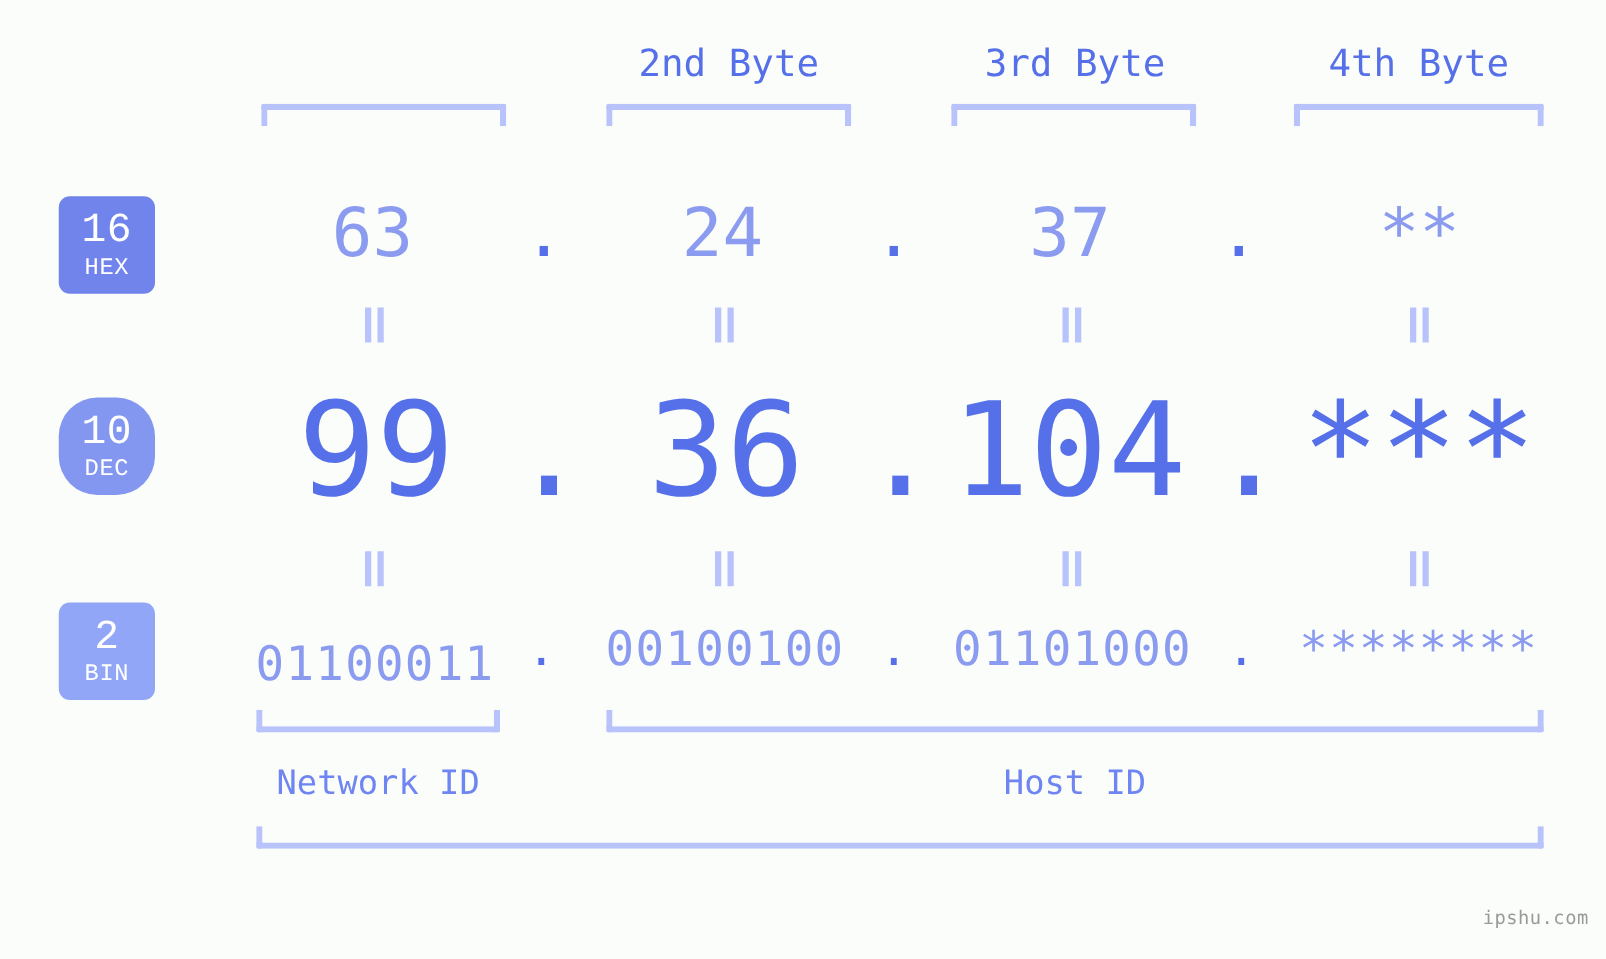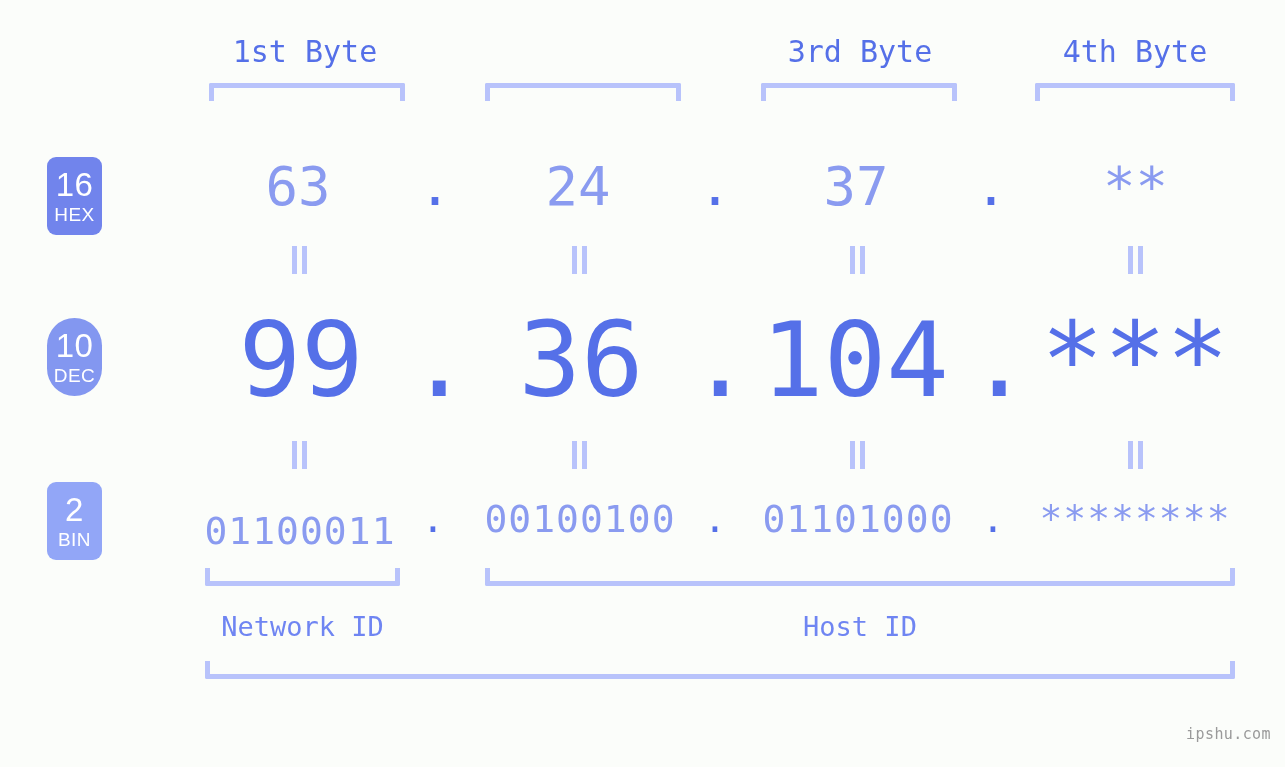--- a/index.html
+++ b/index.html
@@ -53,29 +53,29 @@
     height: 18px;
     box-sizing: border-box;
     border-bottom-left-radius: 2px;
     border-bottom-right-radius: 2px;
   }
 
   
   .badge {
     position: absolute;
     left: 47px;
-    width: 55px;
+    width: 77px;
     height: 78px;
     border-radius: 9px;
     color: #ffffff;
     display: flex;
     flex-direction: column;
     align-items: center;
     justify-content: center;
-    font-family: Liberation Sans, sans-serif;
+    font-family: Liberation Mono, monospace;
     line-height: 1;
     user-select: none;
   }
   .badge .num {
     font-size: 33px;
     font-weight: 400;
     letter-spacing: 0.5px;
   }
   .badge .lbl {
     font-size: 19px;
@@ -199,22 +199,22 @@
     color: #9a9a9a;
     letter-spacing: 0.4px;
     white-space: nowrap;
   }
 </style>
 </head>
 <body>
 
 <div class="stage">
 
-  <div class="byte-head" style="left:205px; width:200px;">
-    <span>1st Byte</span>
+  <div class="byte-head" style="left:483px; width:200px;">
+    <span>2nd Byte</span>
   </div>
   <div class="byte-head" style="left:760px; width:200px;">
     <span>3rd Byte</span>
   </div>
   <div class="byte-head" style="left:1035px; width:200px;">
     <span>4th Byte</span>
   </div>
 
   <div class="bracket-down" style="left:209px; top:83px; width:196px;"></div>
   <div class="bracket-down" style="left:485px; top:83px; width:196px;"></div>

